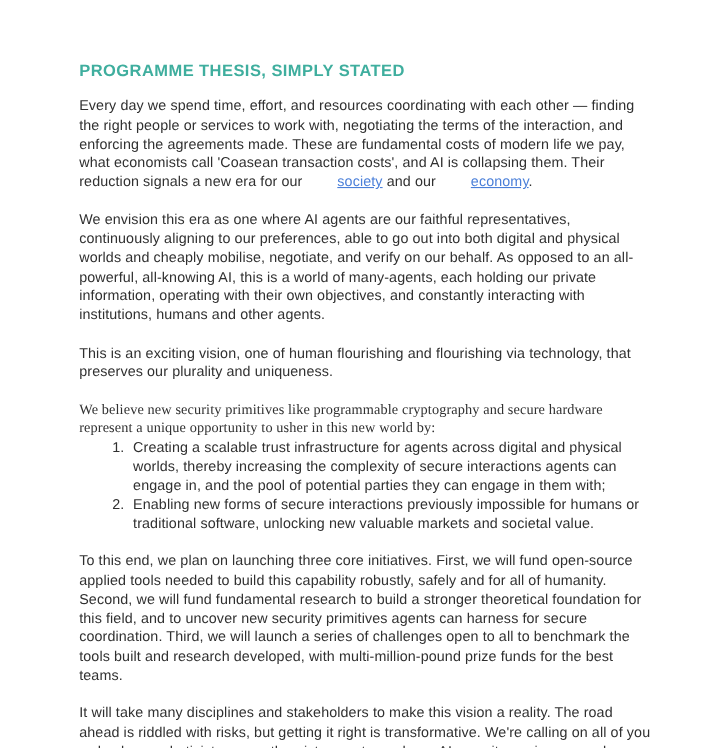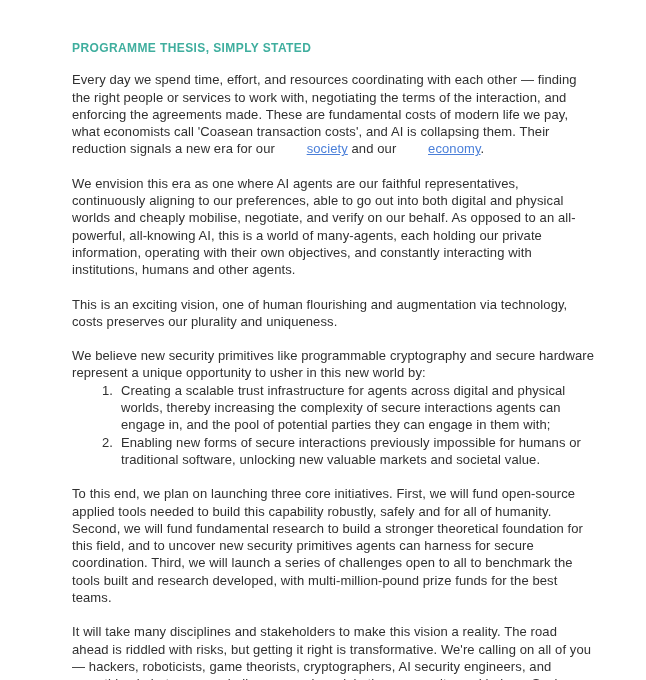--- a/index.html
+++ b/index.html
@@ -16,31 +16,32 @@
     box-sizing: border-box;
     width: 646px;
     padding: 40px 52px 0 72px;
     font-family: "Liberation Sans", sans-serif;
     font-size: 13px;
     line-height: 17.3px;
     color: #303030;
     letter-spacing: 0.1px;
   }
   .heading {
-    font-size: 12px;
+    font-size: 15px;
     font-weight: 700;
     letter-spacing: 0.4px;
     color: #3fae9e;
-    margin: 0 0 14px 0;
+    margin: 16px 0 14px 0;
   }
   p {
     margin: 0 0 17px 0;
   }
   p.no-gap {
     margin-bottom: 0;
+    font-family: Liberation Serif, serif;
   }
   .link {
     color: #4a7fd9;
     text-decoration: underline;
     cursor: pointer;
     margin-left: 28px;
   }
   ol.initiatives {
     list-style: none;
     margin: 0 0 17px 0;
@@ -63,21 +64,21 @@
 <body>
 
 <div class="page">
 
   <h1 class="heading">PROGRAMME THESIS, SIMPLY STATED</h1>
 
   <p><span>Every day we spend time, effort, and resources coordinating with each other — finding the right people or services to work with, negotiating the terms of the interaction, and enforcing the agreements made. These are fundamental costs of modern life we pay, what economists call 'Coasean transaction costs', and AI is collapsing them. Their reduction signals a new era for our </span><a class="link">society</a><span> and our </span><a class="link">economy</a><span>.</span></p>
 
   <p>We envision this era as one where AI agents are our faithful representatives, continuously aligning to our preferences, able to go out into both digital and physical worlds and cheaply mobilise, negotiate, and verify on our behalf. As opposed to an all-powerful, all-knowing AI, this is a world of many-agents, each holding our private information, operating with their own objectives, and constantly interacting with institutions, humans and other agents.</p>
 
-  <p>This is an exciting vision, one of human flourishing and augmentation via technology, costs preserves our plurality and uniqueness.</p>
+  <p>This is an exciting vision, one of human flourishing and flourishing via technology, that preserves our plurality and uniqueness.</p>
 
   <p class="no-gap">We believe new security primitives like programmable cryptography and secure hardware represent a unique opportunity to usher in this new world by:</p>
 
   <ol class="initiatives">
     <li>
       <span class="num">1.</span>
       <span class="li-text">Creating a scalable trust infrastructure for agents across digital and physical worlds, thereby increasing the complexity of secure interactions agents can engage in, and the pool of potential parties they can engage in them with;</span>
     </li>
     <li>
       <span class="num">2.</span>

